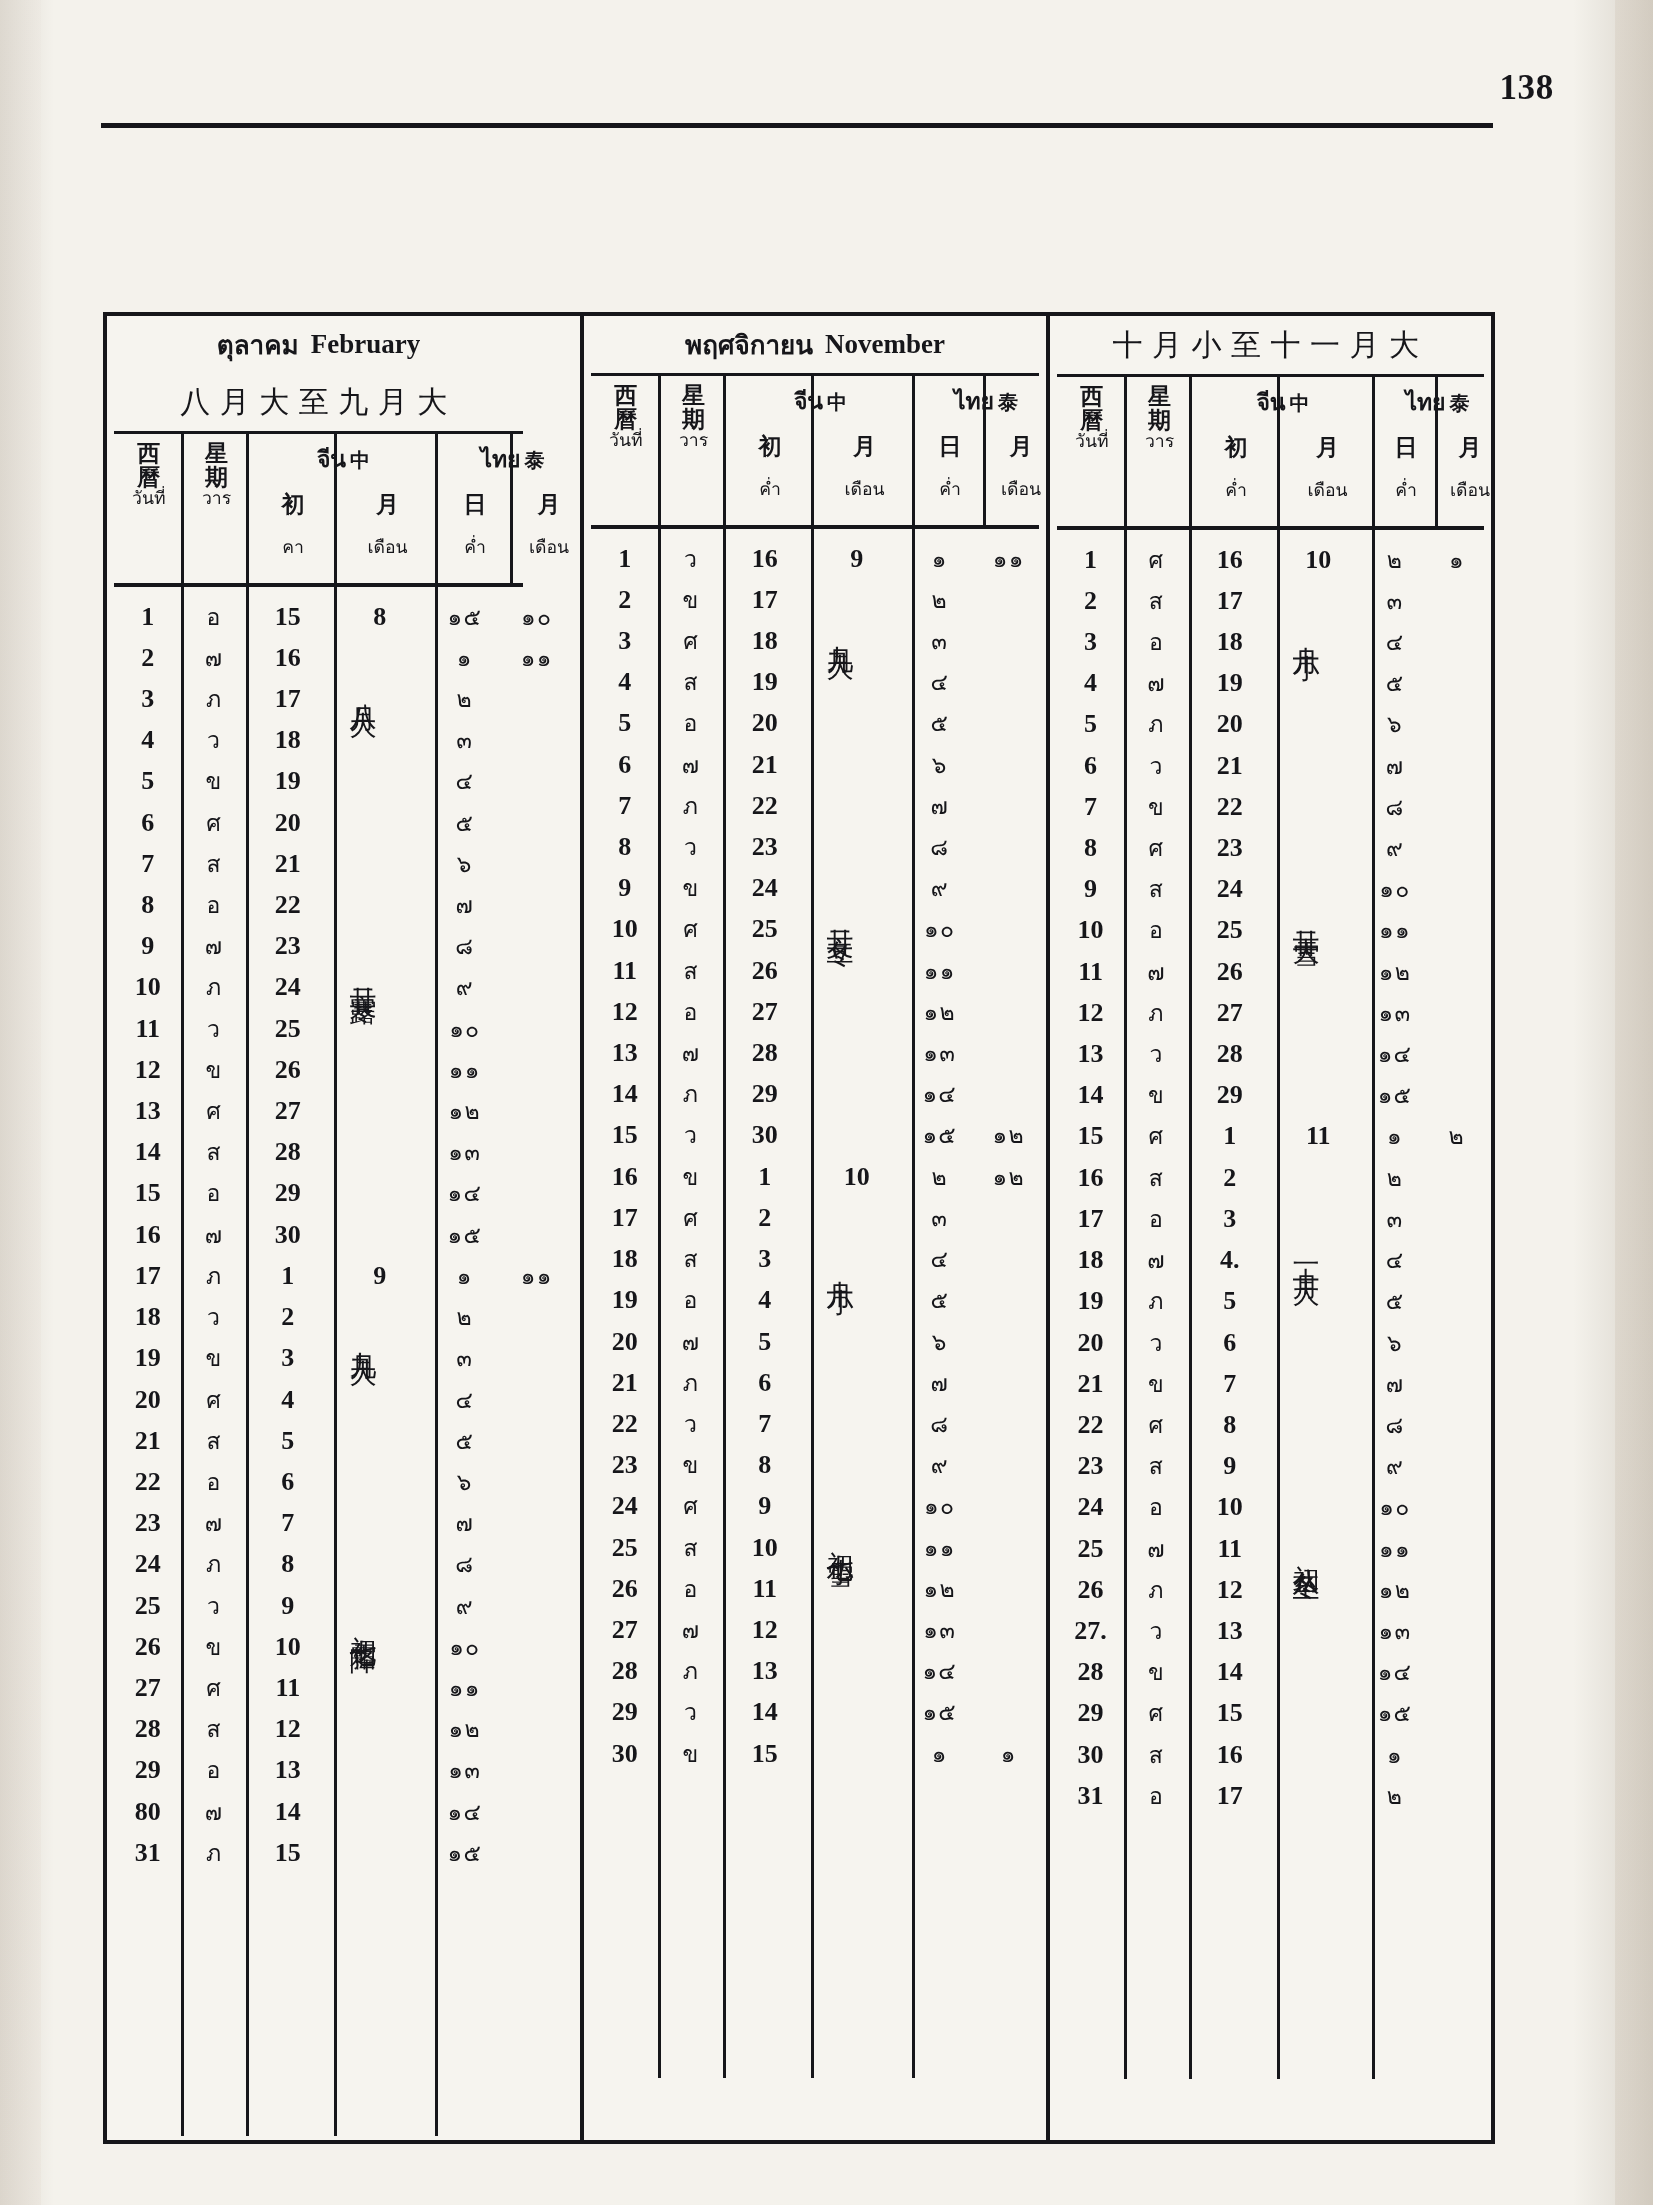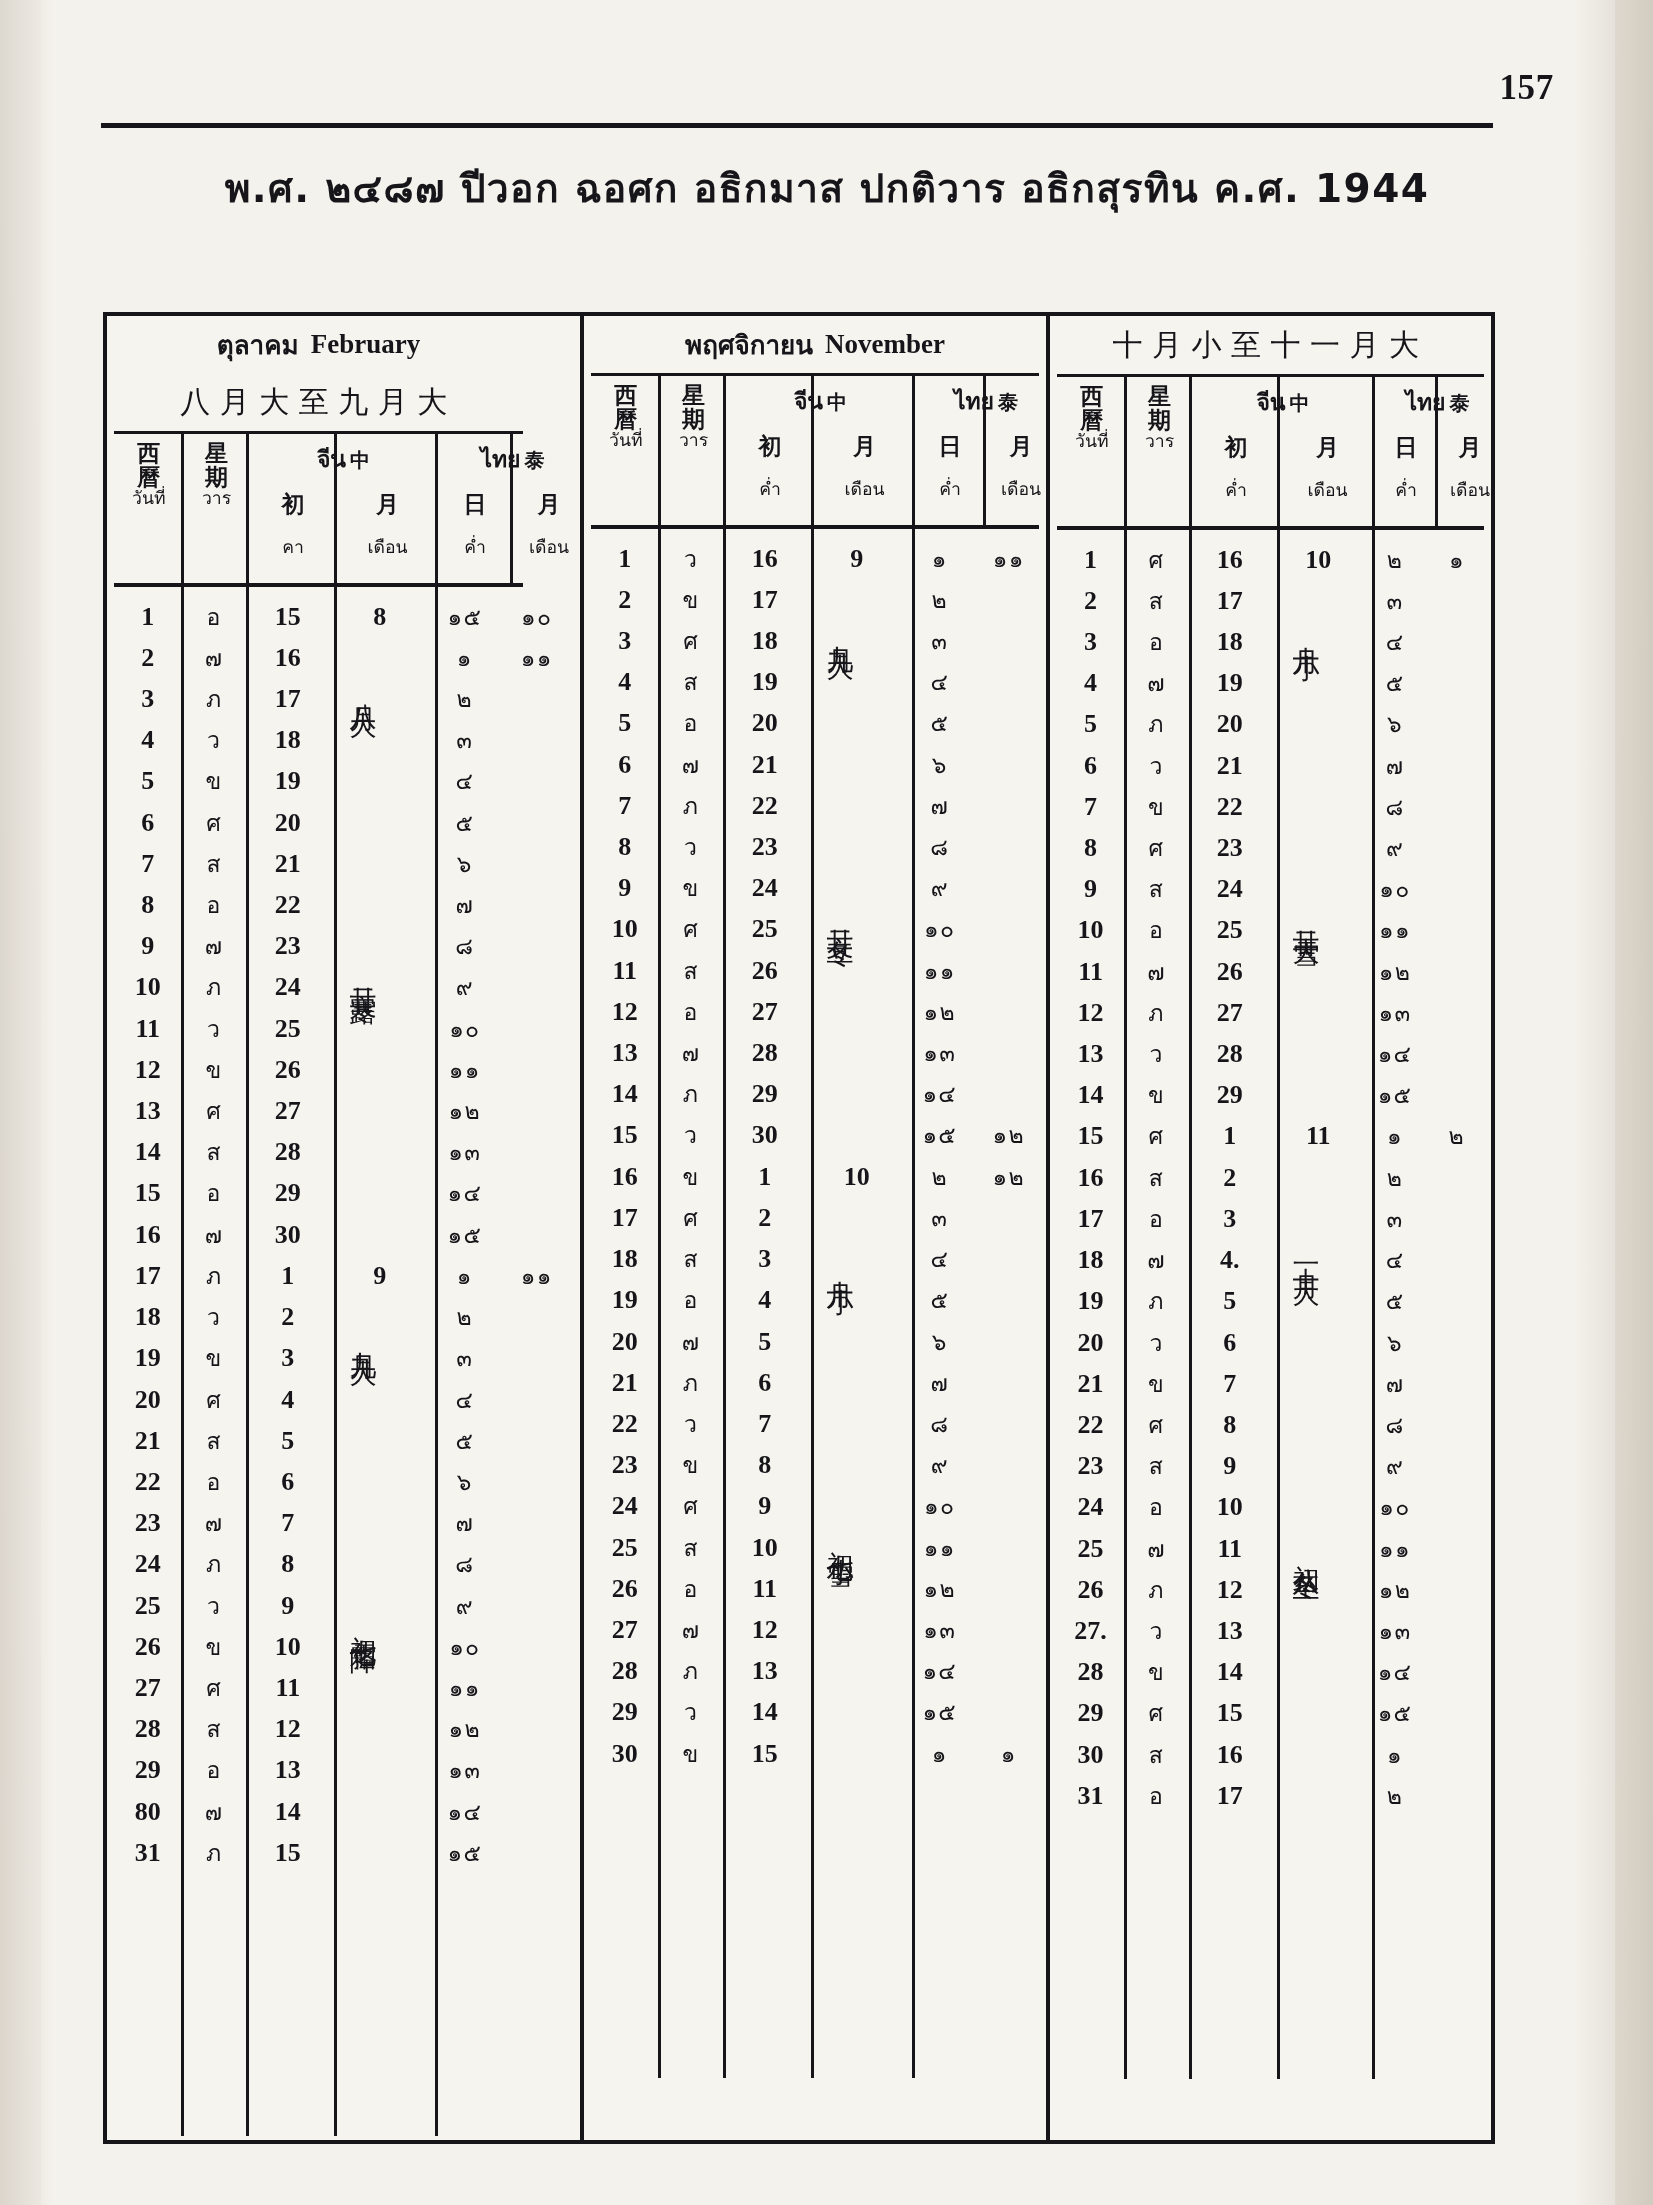--- a/index.html
+++ b/index.html
@@ -112,24 +112,23 @@
   }
 </style>
 </head>
 <body>
 
 <div id="page">
   <div id="paper-inner"></div>
   <div id="leftedge"></div>
   <div id="edge"></div>
 
-  <div class="pageno">157</div>
+  <div class="pageno">138</div>
   <div class="toprule"></div>
 
-  <div class="title1">พ.ศ. ๒๔๘๗  ปีวอก  ฉอศก  อธิกมาส  ปกติวาร  อธิกสุรทิน  ค.ศ. 1944</div>
 
   <div id="frame">
       <div class="mcol c0">
         <div class="monthhead">
           <span class="mh-th">ตุลาคม</span>
           <span class="mh-en">February</span>
         </div>
         <div class="cnhead">八月大至九月大</div>
         <div class="hrule"></div>
         <div class="colhead">

